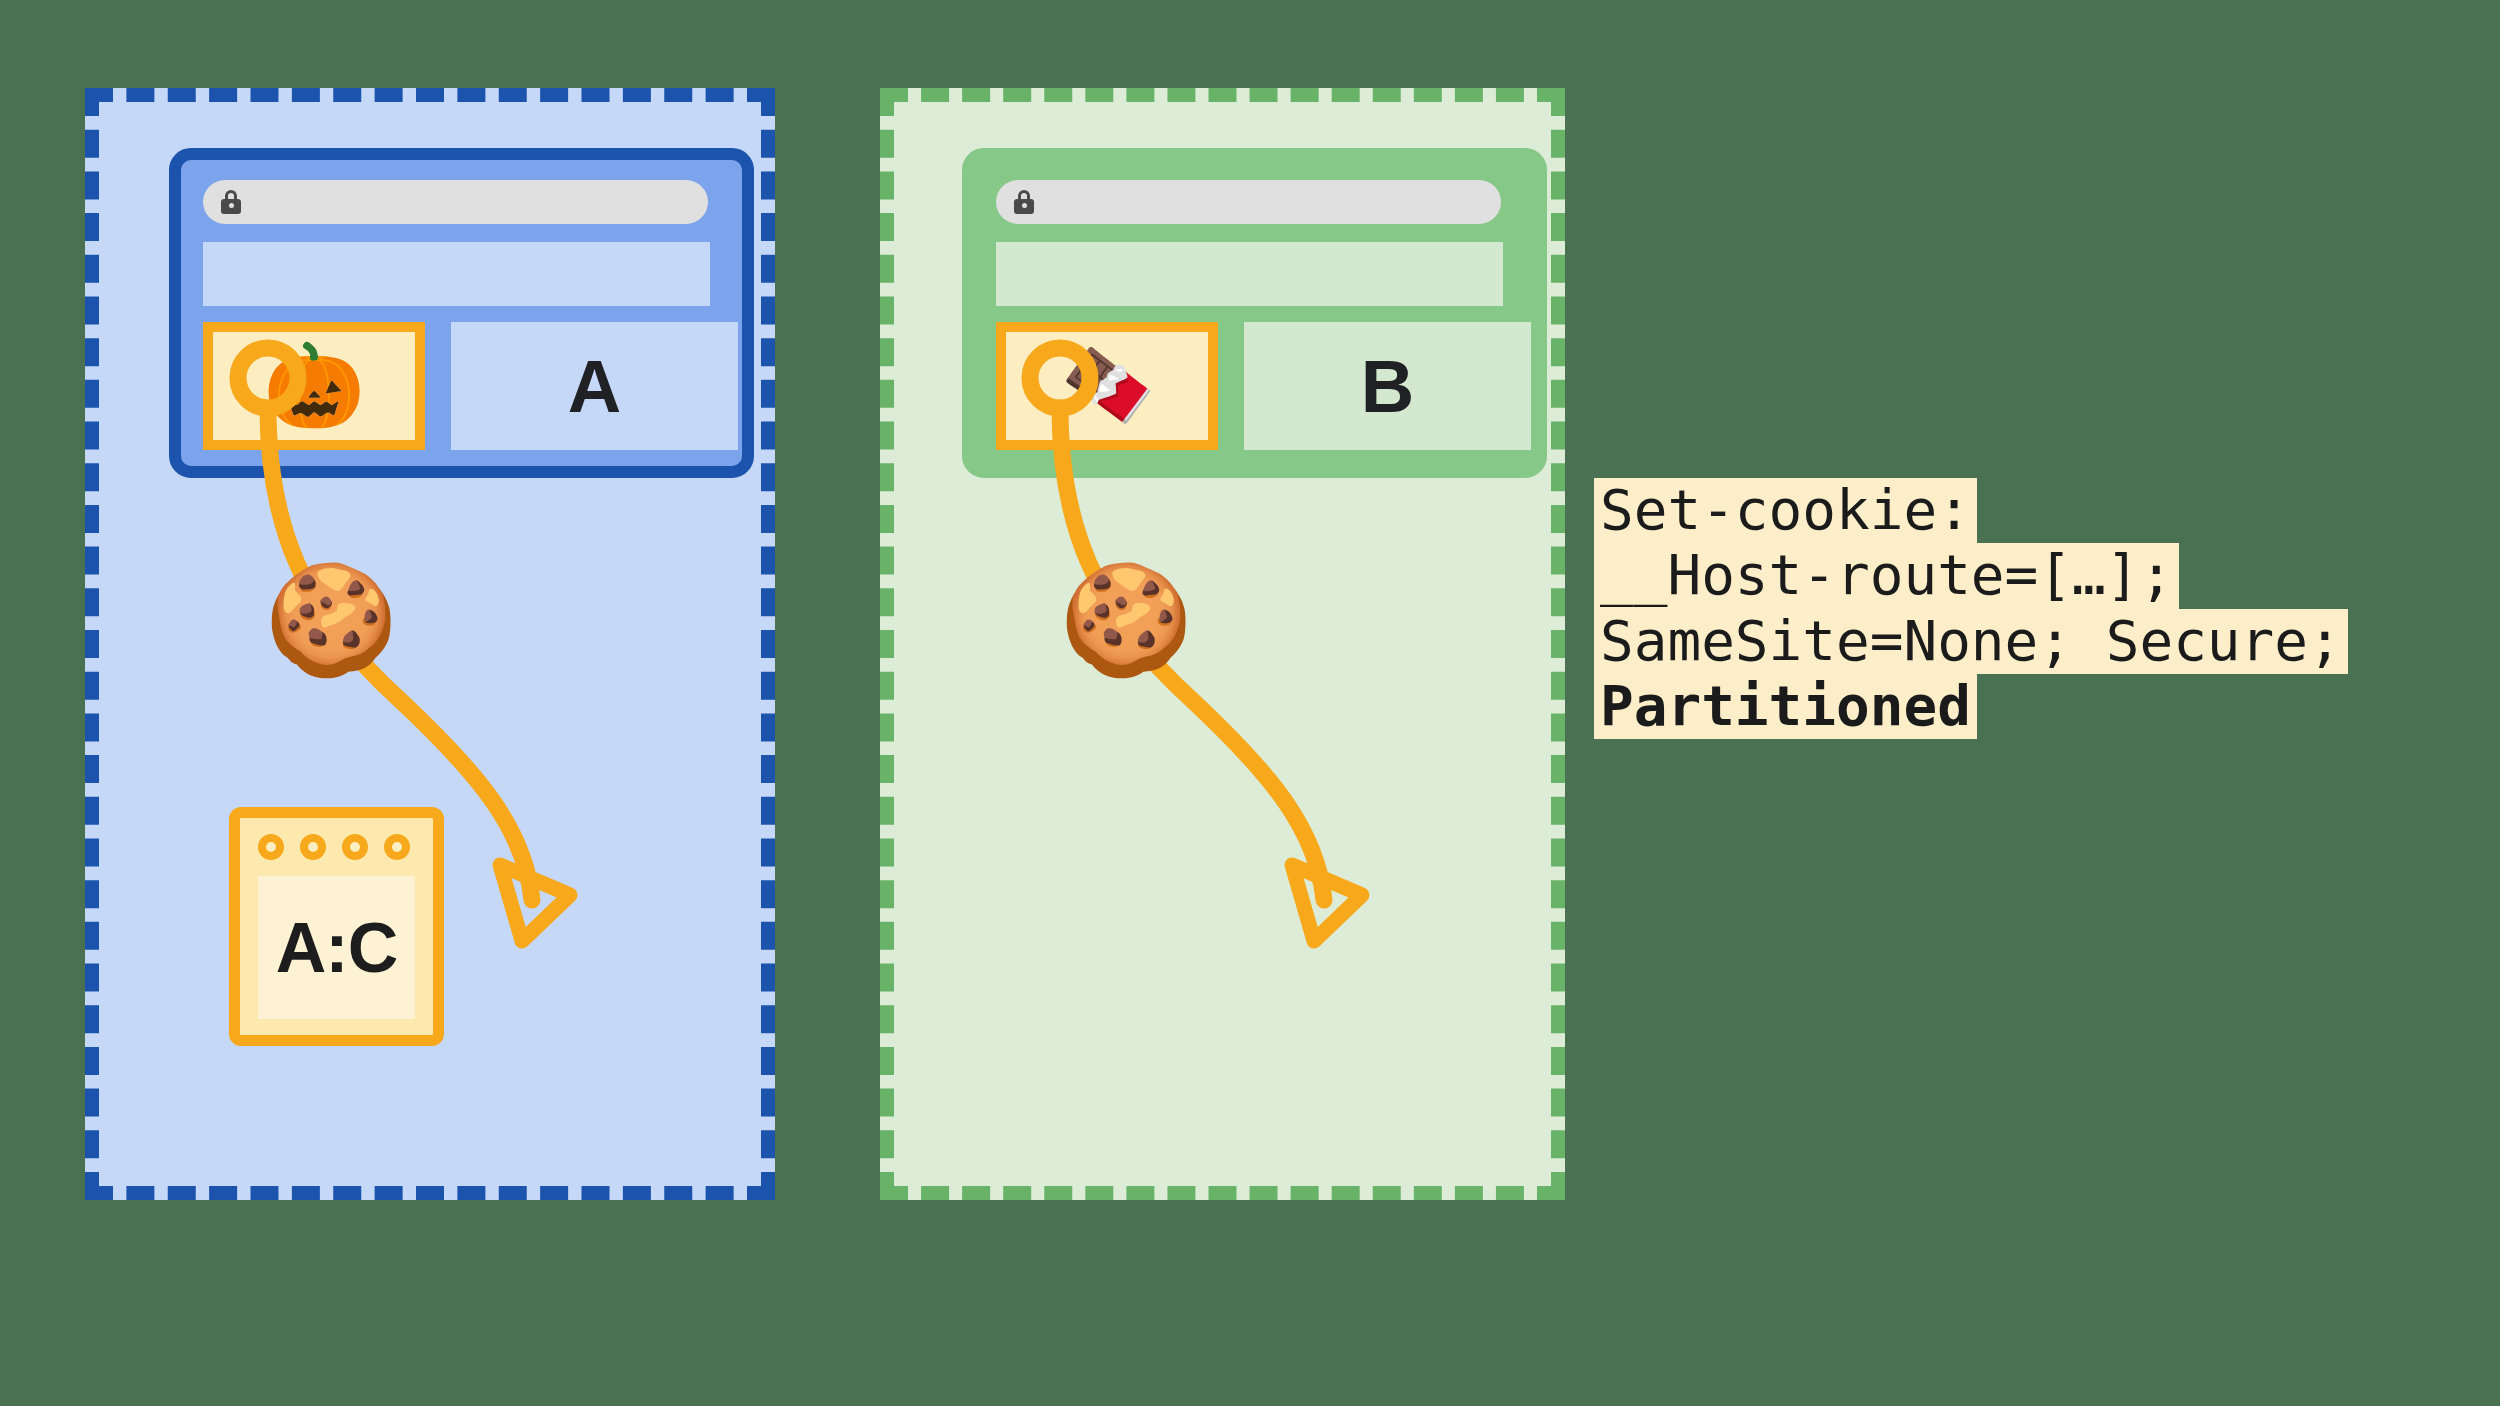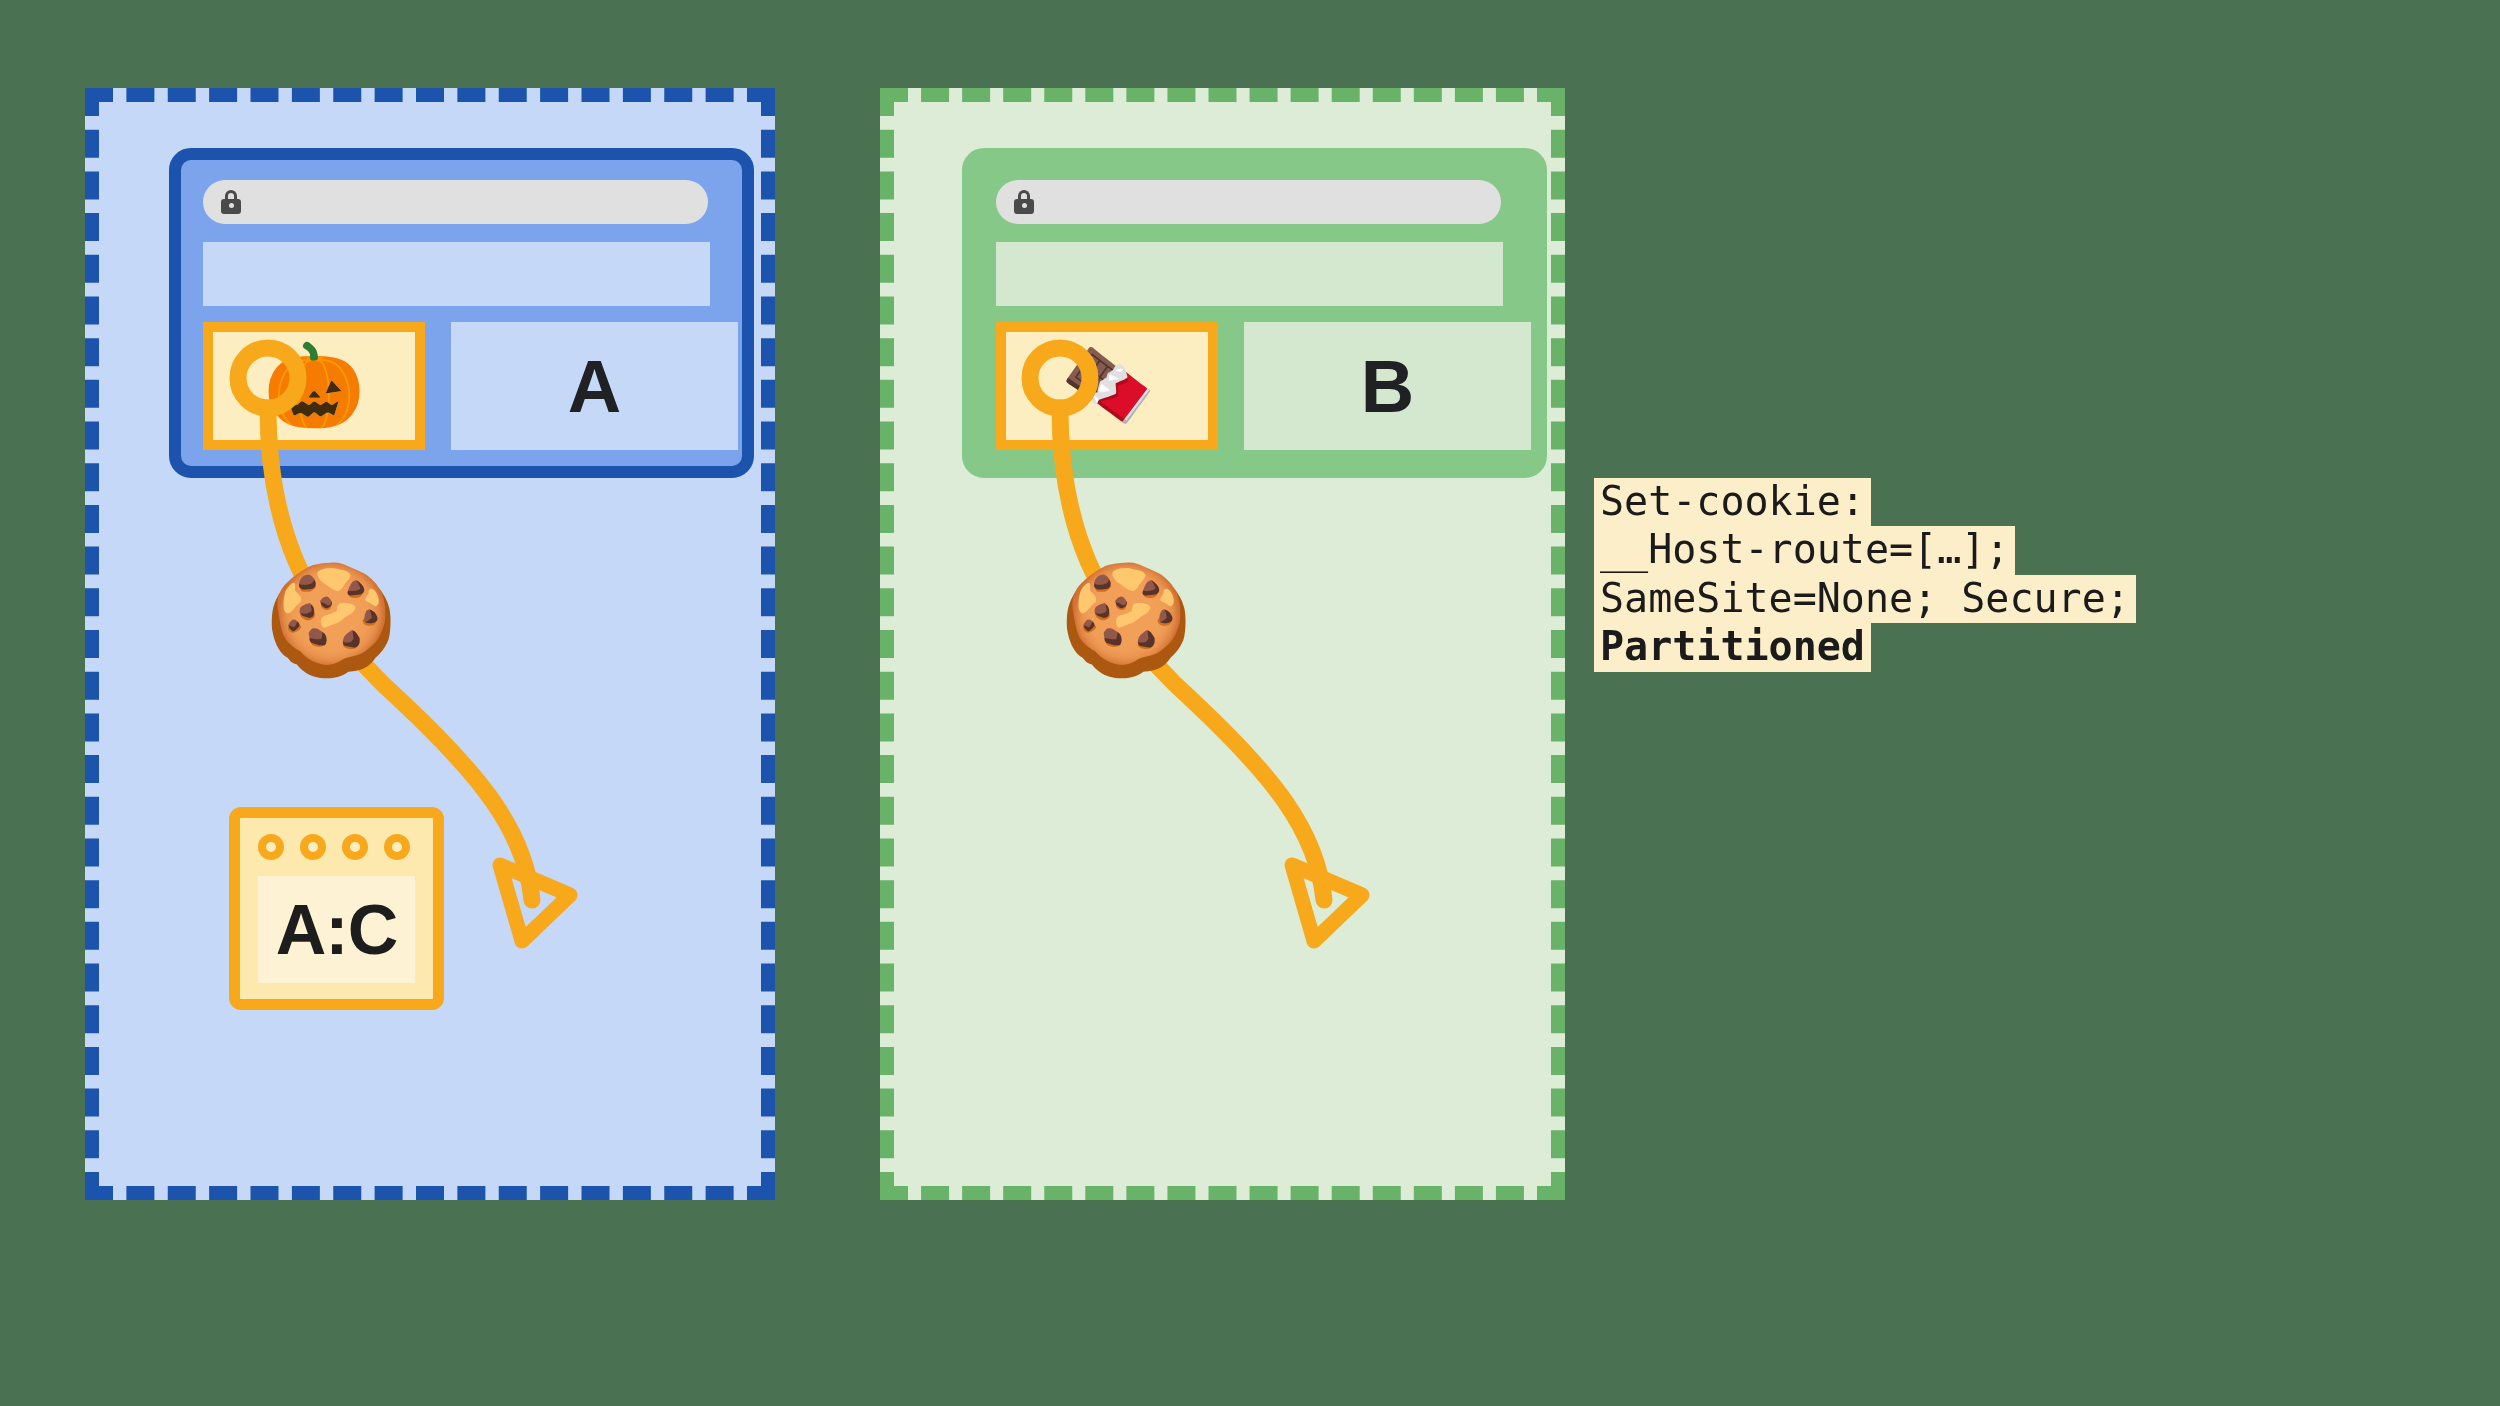--- a/index.html
+++ b/index.html
@@ -124,21 +124,21 @@
   .cookie{
     position:absolute;
     font-size:108px;line-height:1;
     user-select:none;
     z-index:6;
   }
 
   
   .storebox{
     position:absolute;
-    width:215px;height:203px;
+    width:215px;height:239px;
     box-sizing:border-box;
     border:11px solid #f7a81b;
     border-radius:12px;
     background:#fde9ad;
     z-index:7;
   }
   .dots{
     position:absolute;left:18px;top:16px;
     display:flex;gap:16px;
   }
@@ -160,21 +160,21 @@
   
   .flow{position:absolute;left:0;top:0;width:2500px;height:1406px;pointer-events:none;z-index:5;}
 
   
   .code{
     position:absolute;
     left:1594px;top:478px;
     display:flex;flex-direction:column;
     align-items:flex-start;
     font-family:"DejaVu Sans Mono", monospace;
-    font-size:40px;
+    font-size:56px;
     line-height:1.06;
     color:#1b1b1b;
   }
   .code span{
     background:#fbeec8;
     padding:2px 6px 4px 6px;
     white-space:pre;
     display:inline-block;
   }
   .code span.bold{font-weight:700;text-align:center;}

